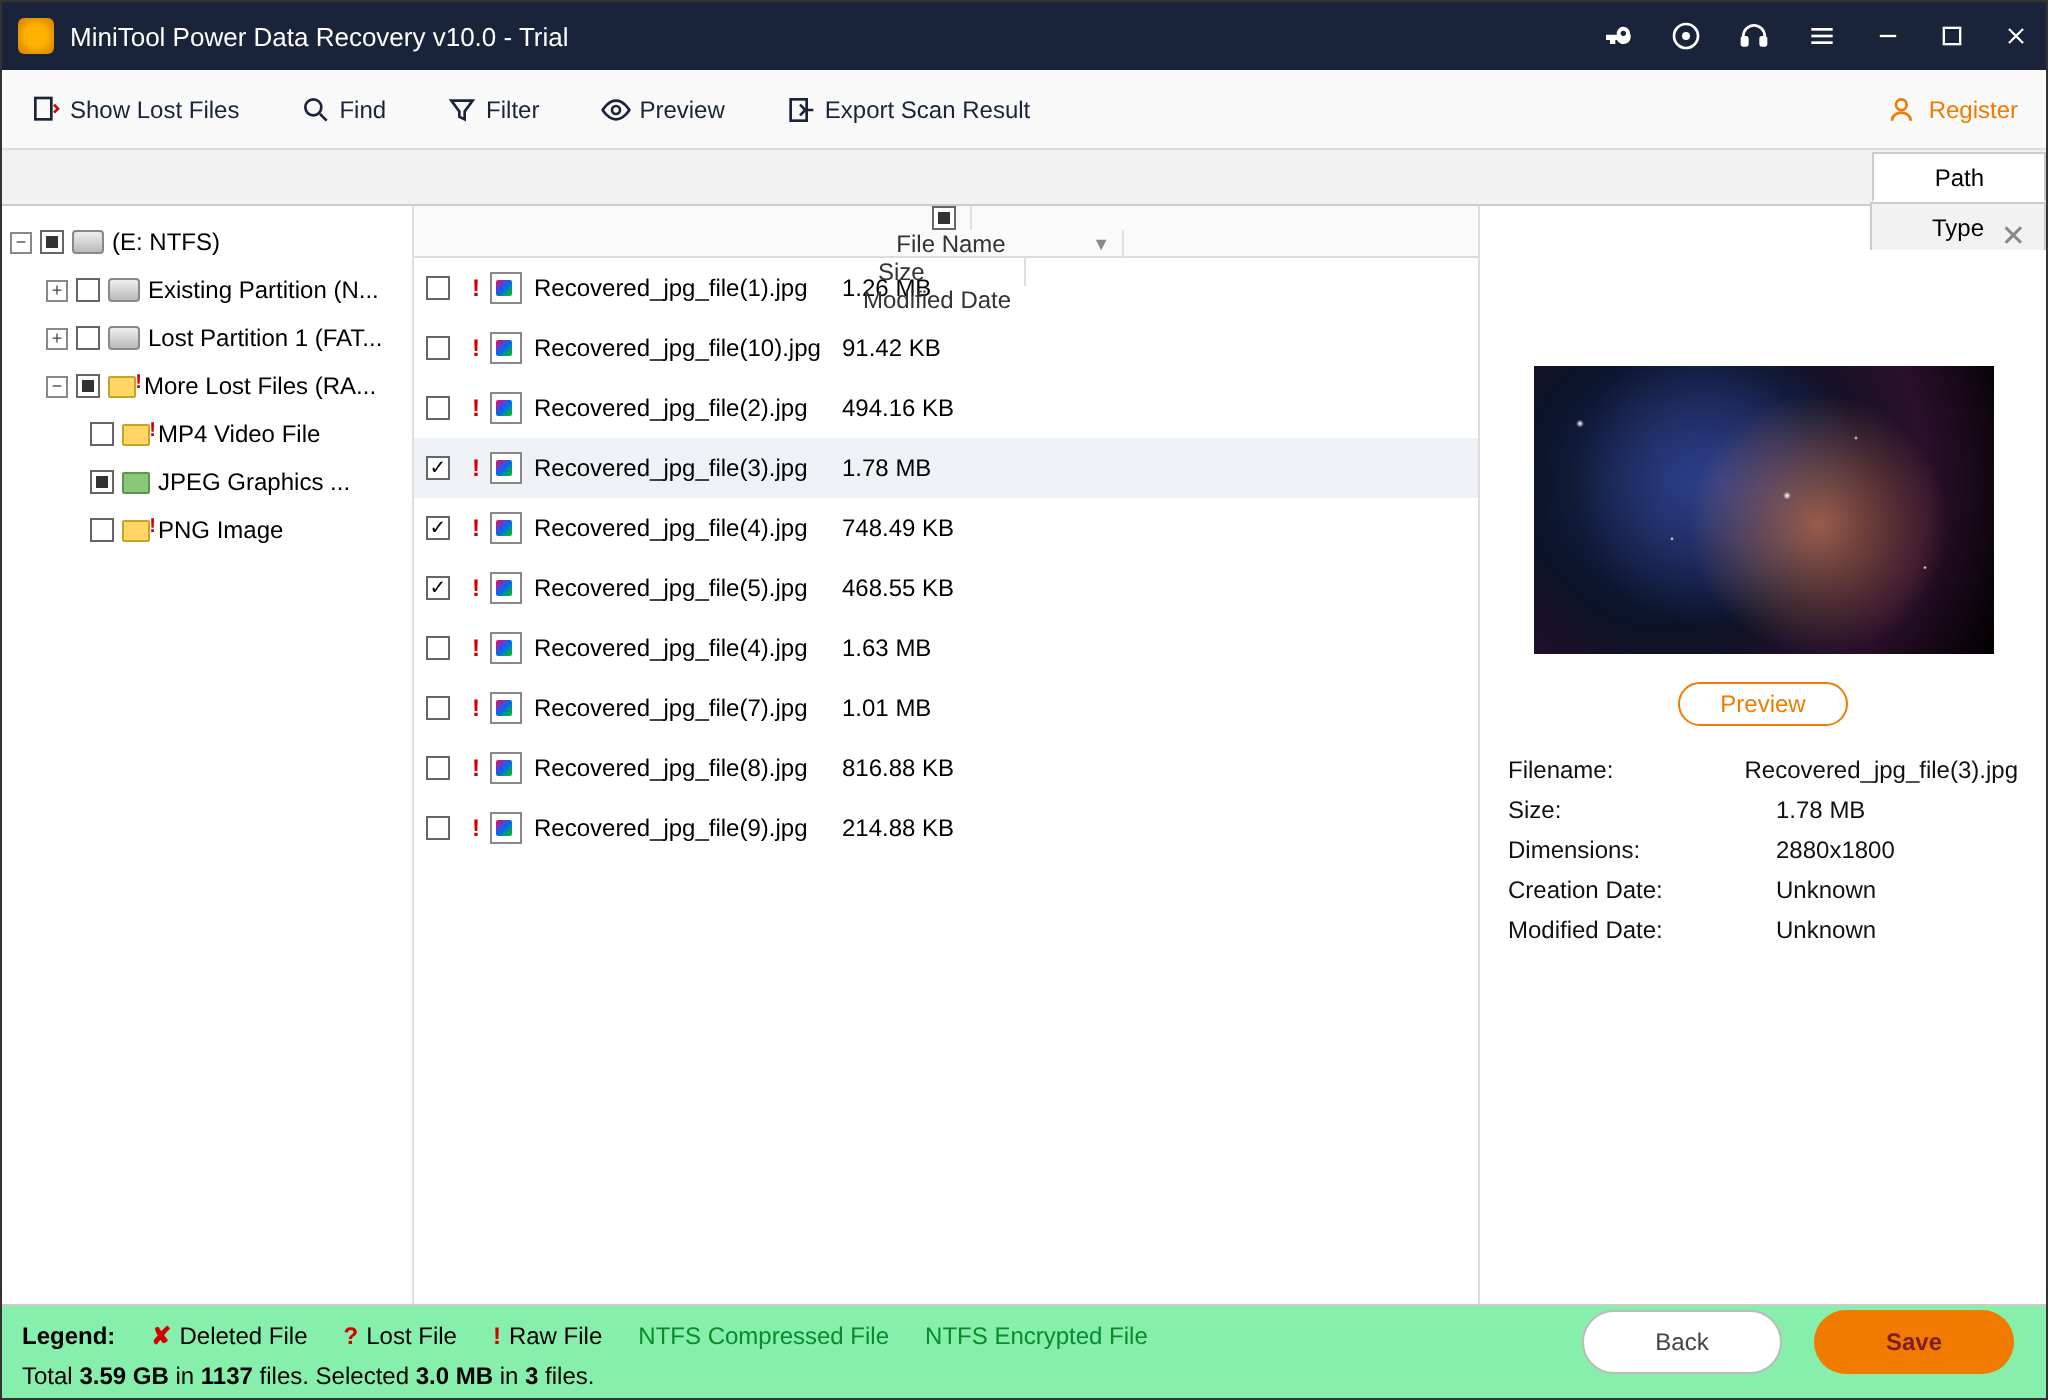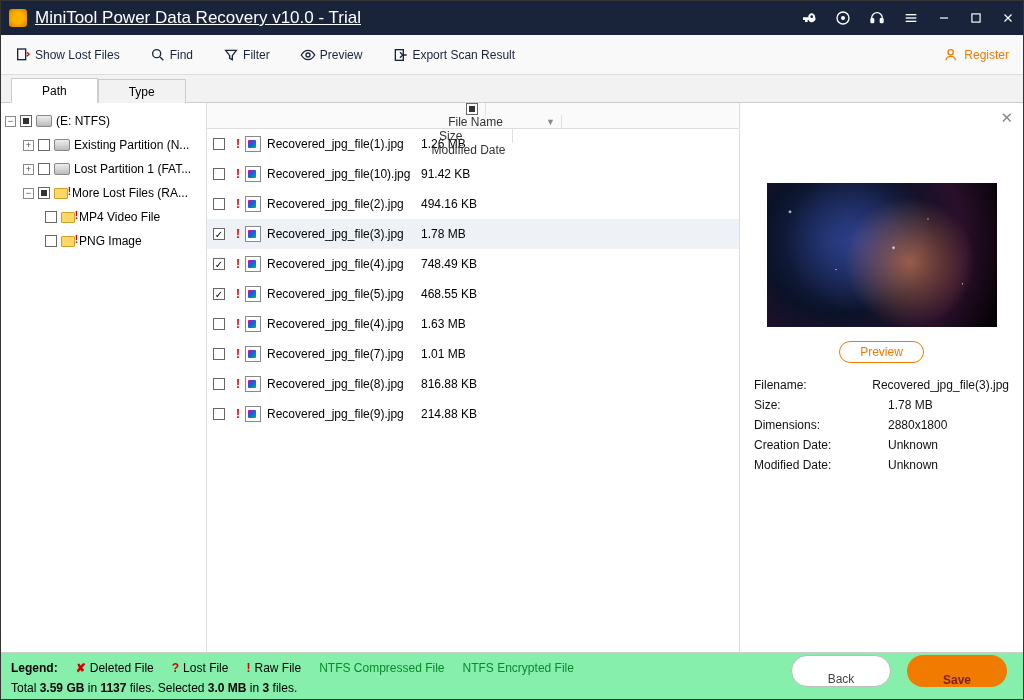--- a/index.html
+++ b/index.html
@@ -3,34 +3,34 @@
 <meta charset="utf-8">
 <style>
 * { box-sizing: border-box; margin: 0; padding: 0; font-family: "Segoe UI", Arial, sans-serif; font-size: 12px; }
 html, body { width: 1024px; height: 700px; overflow: hidden; background: #fff; }
 
 .window { display: flex; flex-direction: column; width: 100%; height: 100%; border: 1px solid #333; }
 
 
 .titlebar { height: 34px; background: #19243a; color: #fff; display: flex; align-items: center; padding: 0 8px; }
 .titlebar .logo { width: 18px; height: 18px; margin-right: 8px; background: radial-gradient(#ffb300 40%, #d17b00 100%); border-radius: 3px; }
-.titlebar .title { flex: 1; font-size: 17px; text-decoration: underline; }
+.titlebar .title { flex: 1; font-size: 13px; }
 .titlebar .sysicons { display: flex; gap: 18px; align-items: center; }
 .titlebar .sysicons span { color: #fff; display: inline-flex; }
 .titlebar .key { color: #ffb300; }
 
 
 .toolbar { height: 40px; background: #f9f9f9; border-bottom: 1px solid #ddd; display: flex; align-items: center; padding: 0 8px; gap: 18px; }
 .toolbar .tbtn { display: flex; align-items: center; gap: 4px; color: #19243a; cursor: pointer; padding: 4px 6px; }
 .toolbar .tbtn svg { width: 16px; height: 16px; }
 .toolbar .spacer { flex: 1; }
 .toolbar .register { color: #f07b00; }
 
 
-.tabrow { height: 28px; display: flex; align-items: flex-end; background: #f2f2f2; border-bottom: 1px solid #ccc; padding-left: 10px; }
+.tabrow { height: 28px; display: flex; align-items: flex-end; background: #f2f2f2; border-bottom: 1px solid #ccc; padding-left: 10px; flex-direction: column; }
 .tab { padding: 5px 30px 4px; border: 1px solid #ccc; border-bottom: none; margin-right: 0; background: #f2f2f2; cursor: pointer; position: relative; top: 1px; }
 .tab.active { background: #fff; border-bottom: 1px solid #fff; }
 
 
 .main { flex: 1; display: flex; min-height: 0; }
 .tree { width: 206px; border-right: 1px solid #ddd; padding: 6px 4px; overflow: hidden; }
 .tree-row { display: flex; align-items: center; height: 24px; gap: 4px; white-space: nowrap; overflow: hidden; text-overflow: ellipsis; }
 .tree-row.l0 { padding-left: 0; }
 .tree-row.l1 { padding-left: 18px; }
 .tree-row.l2 { padding-left: 40px; }
@@ -88,21 +88,21 @@
 .legend-row .li { display: flex; align-items: center; gap: 4px; }
 .legend-row .del { color: #d40000; font-weight: bold; }
 .legend-row .lost { color: #d40000; font-weight: bold; }
 .legend-row .raw { color: #d40000; font-weight: bold; }
 .legend-row .ntfs { color: #0a8a2a; }
 .stats { margin: 6px 0 2px; }
 .stats b { font-weight: bold; }
 .helplink { color: #1146d4; text-decoration: underline; cursor: pointer; margin-top: 2px; display: inline-block; }
 
 .footer-buttons { position: absolute; right: 16px; bottom: 12px; display: flex; gap: 16px; }
-.btn { width: 100px; height: 32px; border-radius: 16px; display: flex; align-items: flex-end; justify-content: center; cursor: pointer; font-size: 13px; }
+.btn { width: 100px; height: 32px; border-radius: 16px; display: flex; align-items: center; justify-content: center; cursor: pointer; font-size: 13px; }
 .btn.back { border: 1px solid #bbb; background: #fff; color: #444; }
 .btn.save { background: #f07b00; color: #7f1d1d; font-weight: bold; border: none; }
 
 .rel { position: relative; }
 </style>
 </head>
 <body>
 
 <div class="window rel">
 
@@ -229,20 +229,25 @@
         <span class="chk part"></span>
         <span class="folder-icon warn"></span>
         <span>More Lost Files (RA...</span>
       </div>
       <div class="tree-row l2">
         <span class="chk"></span>
         <span class="folder-icon warn"></span>
         <span>MP4 Video File</span>
       </div>
       <div class="tree-row l2">
+        <span class="chk part"></span>
+        <span class="folder-icon" style="background:#8bc77a;border-color:#5a9a4a"></span>
+        <span>JPEG Graphics ...</span>
+      </div>
+      <div class="tree-row l2">
         <span class="chk"></span>
         <span class="folder-icon warn"></span>
         <span>PNG Image</span>
       </div>
     </div>
 
     <div class="filepane">
       <div class="colheaders">
         <div class="ch chkcol">
             <span class="chk part"></span>

